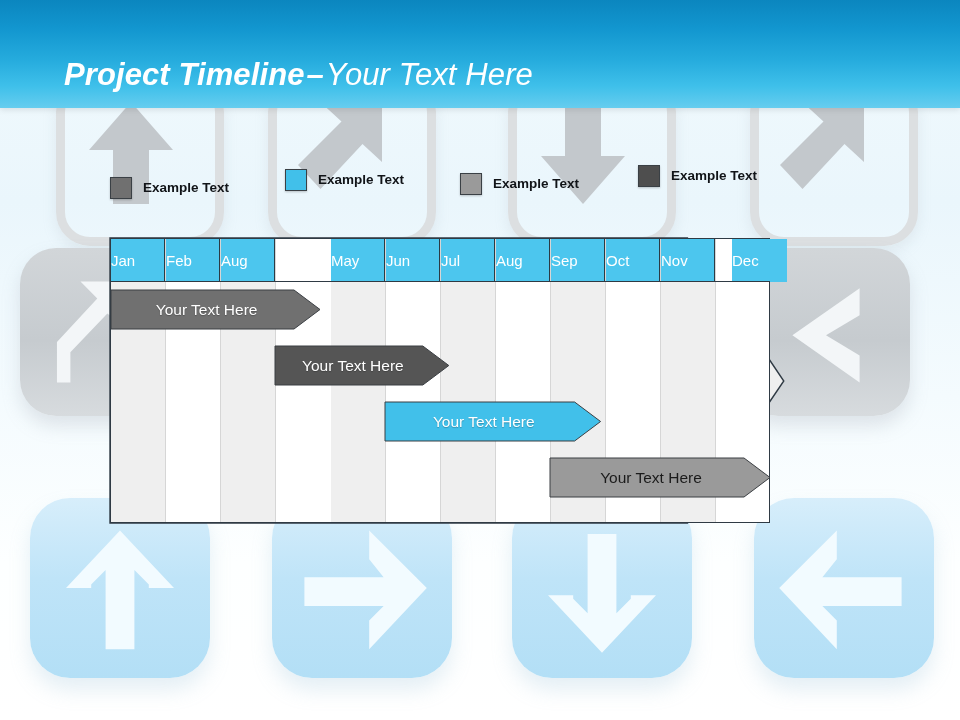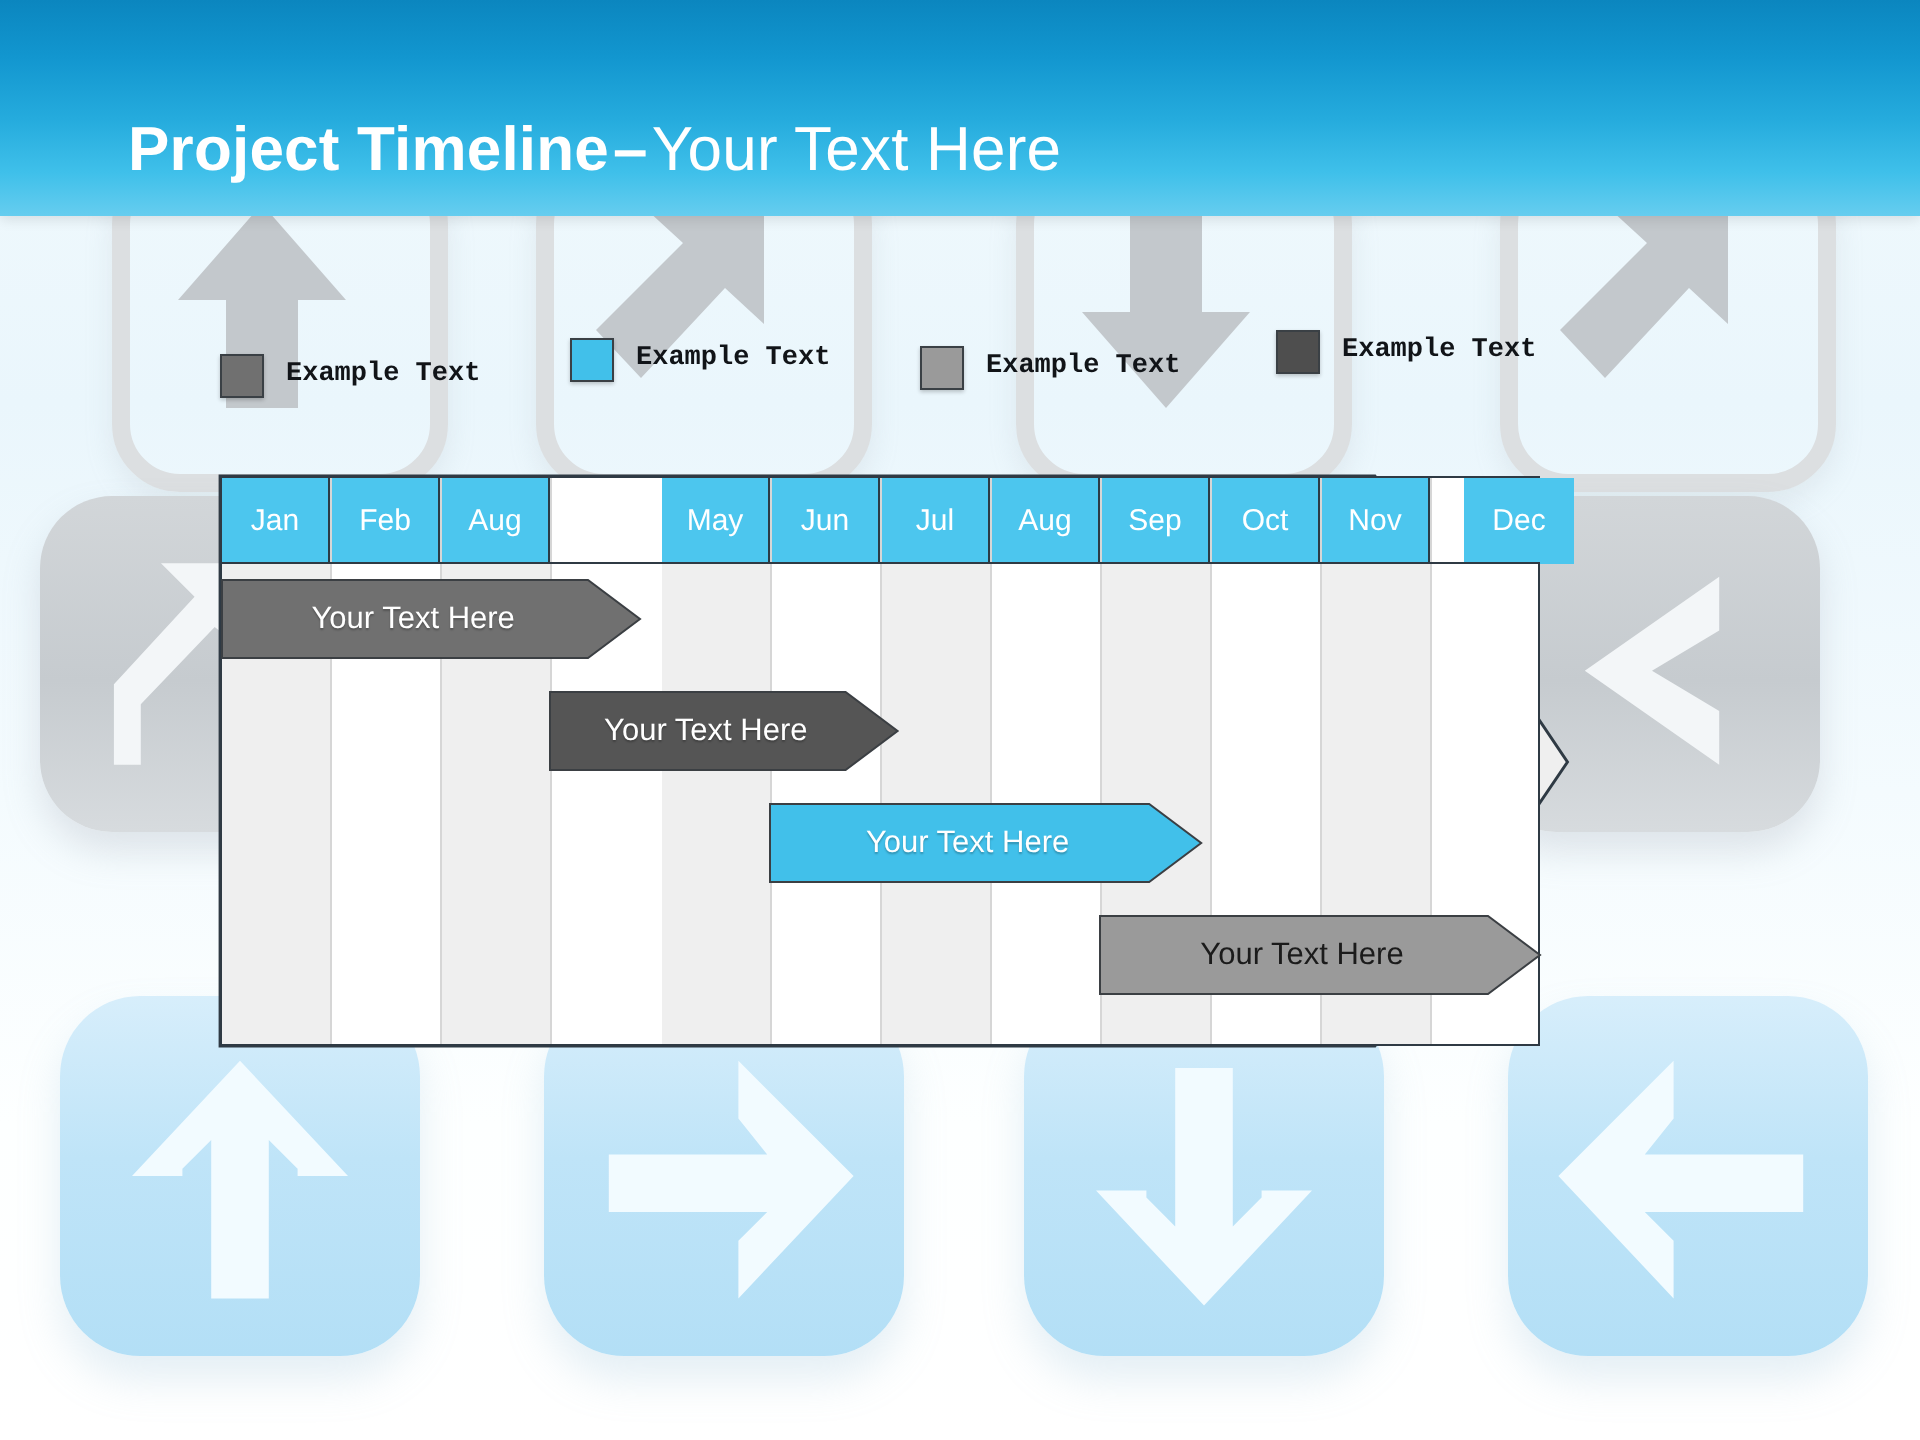--- a/index.html
+++ b/index.html
@@ -22,47 +22,47 @@
   .wm-mid .glyph{fill:#f3f6f8;}
   
   .wm-bot .box{background:linear-gradient(180deg,#d7eefb 0%,#bfe4f8 45%,#b3dff6 100%);
                border-radius:40px;box-shadow:0 12px 20px rgba(150,190,215,.25);}
   .wm-bot .glyph{fill:#f2fbff;}
   .wm svg{position:absolute;left:0;top:0;width:100%;height:100%;}
 
   
   #header{position:absolute;left:0;top:0;width:960px;height:108px;
           background:linear-gradient(180deg,#0b86bf 0%,#1296cf 26%,#25abdd 55%,#3fc0ea 80%,#66cdef 100%);
-          box-shadow:0 2px 6px rgba(0,0,0,.10);}
+          box-shadow:0 2px 6px rgba(0,0,0,.10);font-style:italic;}
   #title{position:absolute;left:64px;top:59px;white-space:nowrap;color:#ffffff;
          font-size:31px;letter-spacing:.1px;line-height:1;}
   #title .strong{font-weight:bold;}
   #title .dash{font-weight:bold;padding:0 2px;}
   #title .light{font-weight:normal;}
 
   
-  #legend{position:absolute;left:110px;top:166px;width:740px;height:32px;font-family:Liberation Mono, monospace;}
+  #legend{position:absolute;left:110px;top:166px;width:740px;height:32px;}
   .legend-item{position:absolute;top:0;height:32px;white-space:nowrap;}
   .legend-sw{position:absolute;top:3px;left:0;width:22px;height:22px;
              border:1px solid #3a4045;box-sizing:border-box;
              box-shadow:0 1px 2px rgba(0,0,0,.22);}
   .legend-lab{position:absolute;left:33px;top:5px;font-size:13.5px;font-weight:bold;
               color:#111418;line-height:18px;}
 
   
   #chart{position:absolute;left:110px;top:238px;width:770px;height:286px;}
   #arrowhead{position:absolute;left:0;top:0;width:770px;height:286px;overflow:visible;}
   #grid{position:absolute;left:0;top:0;width:660px;height:285px;
         border:1.4px solid #2f3a44;box-sizing:border-box;background:#ffffff;}
   .col{position:absolute;top:0;width:55px;height:100%;box-sizing:border-box;}
   .col.shade{background:#efefef;}
   .col.sep{border-right:1px solid #d6d6d6;}
   .mhead{position:absolute;top:0;left:0;width:100%;height:43px;background:#4cc6ee;
          border-right:1px solid #2b3b45;box-sizing:border-box;
-         color:#ffffff;font-size:15px;text-align:center;line-height:43px;}
+         color:#ffffff;font-size:15px;line-height:43px;}
   .mhead.last{border-right:none;}
   #headrule{position:absolute;left:0;top:43px;width:660px;height:1px;background:#2f3a44;}
 
   
   .bar{position:absolute;height:39px;}
   .bar svg{position:absolute;left:0;top:0;width:100%;height:100%;overflow:visible;}
   .bar .lab{position:absolute;left:0;top:0;width:100%;height:39px;line-height:39px;
             text-align:center;font-size:15.5px;white-space:nowrap;
             padding-right:18px;box-sizing:border-box;}
   .lab.light{color:#ffffff;text-shadow:0 1px 1px rgba(0,0,0,.25);}

